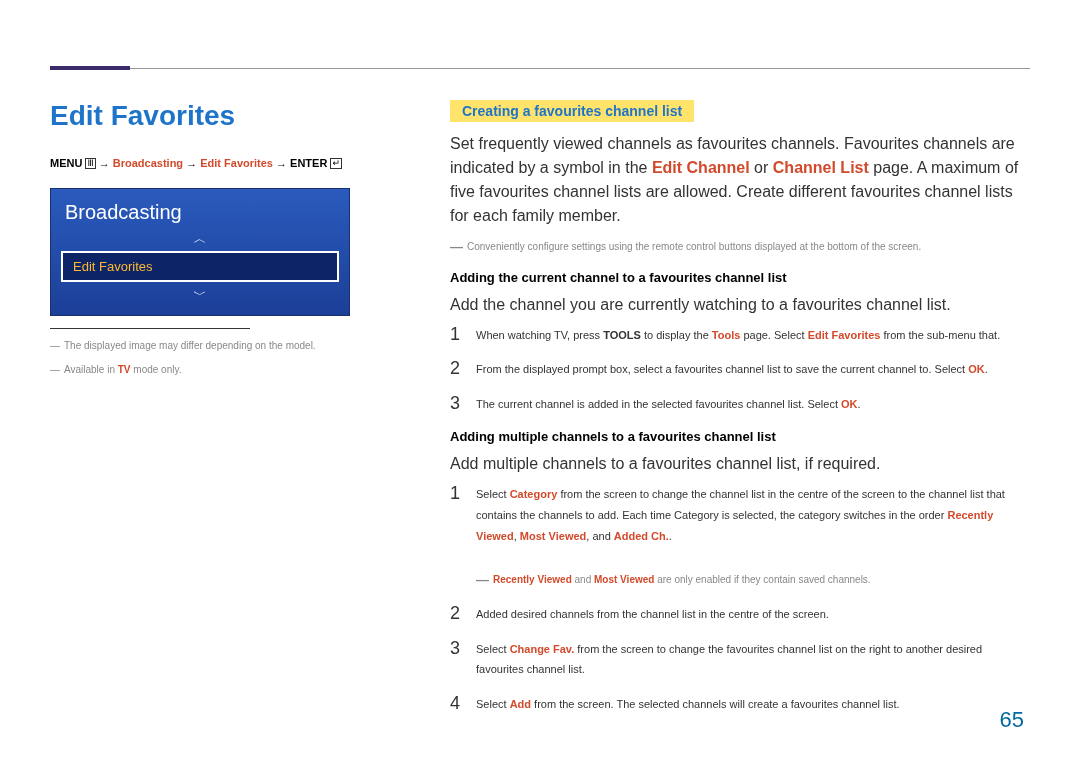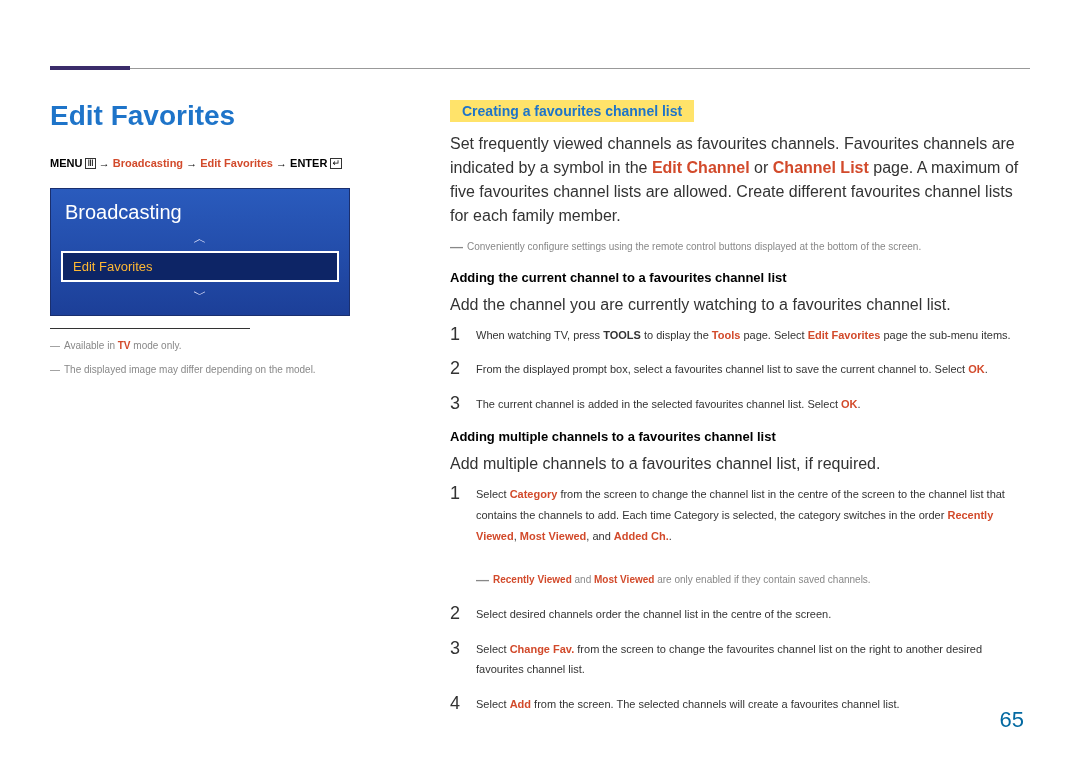--- a/index.html
+++ b/index.html
@@ -196,45 +196,45 @@
   <div class="osd-panel">
     <div class="osd-title">Broadcasting</div>
     <div class="osd-arrow-row">︿</div>
     <div class="osd-selected">Edit Favorites</div>
     <div class="osd-arrow-row">﹀</div>
   </div>
 
   <hr class="divider-short">
 
   <div class="note">
+    <span class="dash">―</span><span>The displayed image may differ depending on the model.</span>
+  </div>
+  <div class="note">
     <span class="dash">―</span><span>Available in </span><span class="hl">TV</span><span> mode only.</span>
-  </div>
-  <div class="note">
-    <span class="dash">―</span><span>The displayed image may differ depending on the model.</span>
   </div>
 </div>
 
 <div class="col-right">
   <div><span class="section-heading">Creating a favourites channel list</span></div>
 
   <p class="body-text">
     <span>Set frequently viewed channels as favourites channels. Favourites channels are indicated by a symbol in the </span><span class="hl">Edit Channel</span><span> or </span><span class="hl">Channel List</span><span> page. A maximum of five favourites channel lists are allowed. Create different favourites channel lists for each family member.</span>
   </p>
   <p class="subnote">
     <span class="dash">―</span><span>Conveniently configure settings using the remote control buttons displayed at the bottom of the screen.</span>
   </p>
 
   <div class="subheading">Adding the current channel to a favourites channel list</div>
   <p class="body-text">Add the channel you are currently watching to a favourites channel list.</p>
 
   <ol class="step-list">
     <li class="step-item">
       <div class="step-num">1</div>
       <div class="step-body">
-        <span>When watching TV, press </span><span class="strong">TOOLS</span><span> to display the </span><span class="hl">Tools</span><span> page. Select </span><span class="hl">Edit Favorites</span><span> page the sub-menu items.</span>
+        <span>When watching TV, press </span><span class="strong">TOOLS</span><span> to display the </span><span class="hl">Tools</span><span> page. Select </span><span class="hl">Edit Favorites</span><span> from the sub-menu that.</span>
       </div>
     </li>
     <li class="step-item">
       <div class="step-num">2</div>
       <div class="step-body">
         <span>From the displayed prompt box, select a favourites channel list to save the current channel to. Select </span><span class="hl">OK</span><span>.</span>
       </div>
     </li>
     <li class="step-item">
       <div class="step-num">3</div>
@@ -253,21 +253,21 @@
       <div class="step-body">
         <span>Select </span><span class="hl">Category</span><span> from the screen to change the channel list in the centre of the screen to the channel list that contains the channels to add. Each time Category is selected, the category switches in the order </span><span class="hl">Recently Viewed</span><span>, </span><span class="hl">Most Viewed</span><span>, and </span><span class="hl">Added Ch.</span><span>.</span>
         <div class="step-subnote">
           <span class="dash">―</span><span class="hl">Recently Viewed</span><span> and </span><span class="hl">Most Viewed</span><span> are only enabled if they contain saved channels.</span>
         </div>
       </div>
     </li>
     <li class="step-item">
       <div class="step-num">2</div>
       <div class="step-body">
-        <span>Select desired channels order the channel list in the centre of the screen.</span>
+        <span>Added desired channels from the channel list in the centre of the screen.</span>
       </div>
     </li>
     <li class="step-item">
       <div class="step-num">3</div>
       <div class="step-body">
         <span>Select </span><span class="hl">Change Fav.</span><span> from the screen to change the favourites channel list on the right to another desired favourites channel list.</span>
       </div>
     </li>
     <li class="step-item">
       <div class="step-num">4</div>

